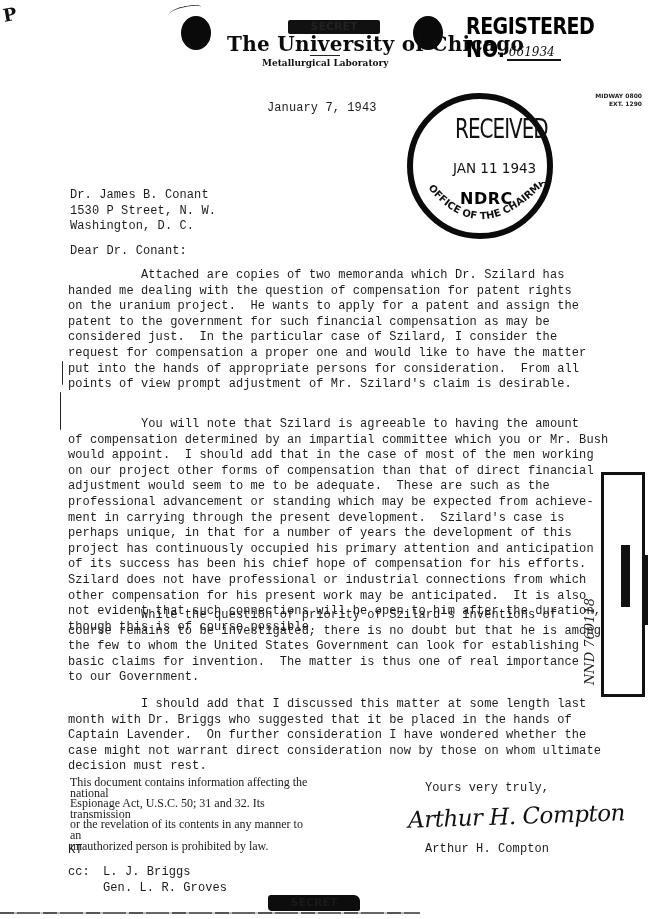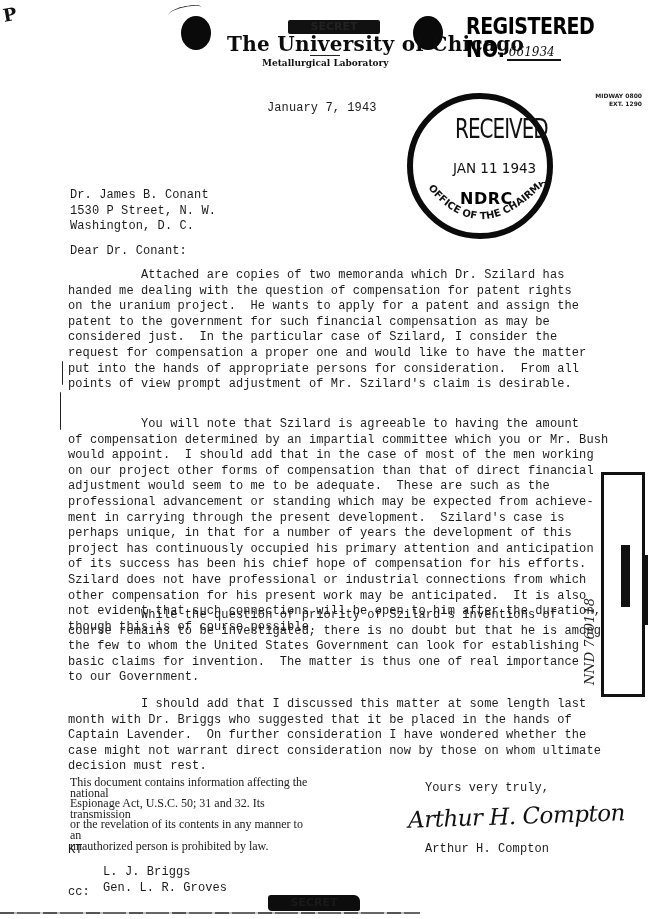--- a/index.html
+++ b/index.html
@@ -31,21 +31,21 @@
     .p1 { top: 268px; }
     .p2 { top: 390px; margin-top: 27px; }
     .p3 { top: 608px; }
     .p4 { top: 697px; }
     .margin-mark { position: absolute; border-left: 1.5px solid #222; border-radius: 6px 0 0 6px; }
     .notice { left: 70px; top: 777px; width: 240px; font-family: "Liberation Serif", "DejaVu Serif", serif; font-size: 12px; line-height: 10.6px; color: #1a1a1a; }
     .closing { left: 425px; top: 781px; }
     .signature { left: 408px; top: 803px; font-family: "DejaVu Serif", serif; font-style: italic; font-size: 23px; color: #111; white-space: nowrap; transform: rotate(-2deg); letter-spacing: -0.5px; }
     .signer { left: 425px; top: 842px; }
     .initials { left: 68px; top: 843px; }
-    .cc-label { left: 68px; top: 865px; margin-top: 20px; }
+    .cc-label { left: 68px; top: 865px; }
     .cc1 { left: 103px; top: 865px; }
     .cc2 { left: 103px; top: 881px; }
     .secret-bottom { left: 268px; top: 895px; width: 92px; height: 16px; background: #0d0d0d; border-radius: 3px 6px 2px 4px; font-family: "DejaVu Sans", sans-serif; font-weight: 900; font-size: 11px; color: #1a1a1a; text-align: center; line-height: 16px; overflow: hidden; }
     .bottom-rule { left: 0; top: 912px; width: 420px; height: 2px; background: repeating-linear-gradient(90deg, #555 0 14px, #bbb 14px 17px, #666 17px 40px, #ccc 40px 43px); }
     .side-strip { left: 601px; top: 472px; width: 44px; height: 225px; border: 3px solid #111; box-sizing: border-box; background: #fff; }
     .side-strip .bar1 { position: absolute; left: 17px; top: 70px; width: 9px; height: 62px; background: #111; }
     .side-strip .bar2 { position: absolute; left: 38px; top: 80px; width: 6px; height: 70px; background: #111; }
     .side-strip .hand { position: absolute; left: 8px; top: 40px; width: 180px; transform: rotate(-90deg) translate(-170px, -30px); transform-origin: top left; font-family: "DejaVu Serif", serif; font-style: italic; font-size: 13px; color: #222; white-space: nowrap; }
     .corner-mark { left: 3px; top: 4px; font-family: "DejaVu Serif", serif; font-weight: bold; font-size: 18px; color: #111; transform: rotate(-10deg); }
     .top-squiggle { left: 168px; top: 6px; width: 34px; height: 10px; border-top: 1.5px solid #333; border-radius: 60% 40% 0 0; transform: rotate(-10deg); }

